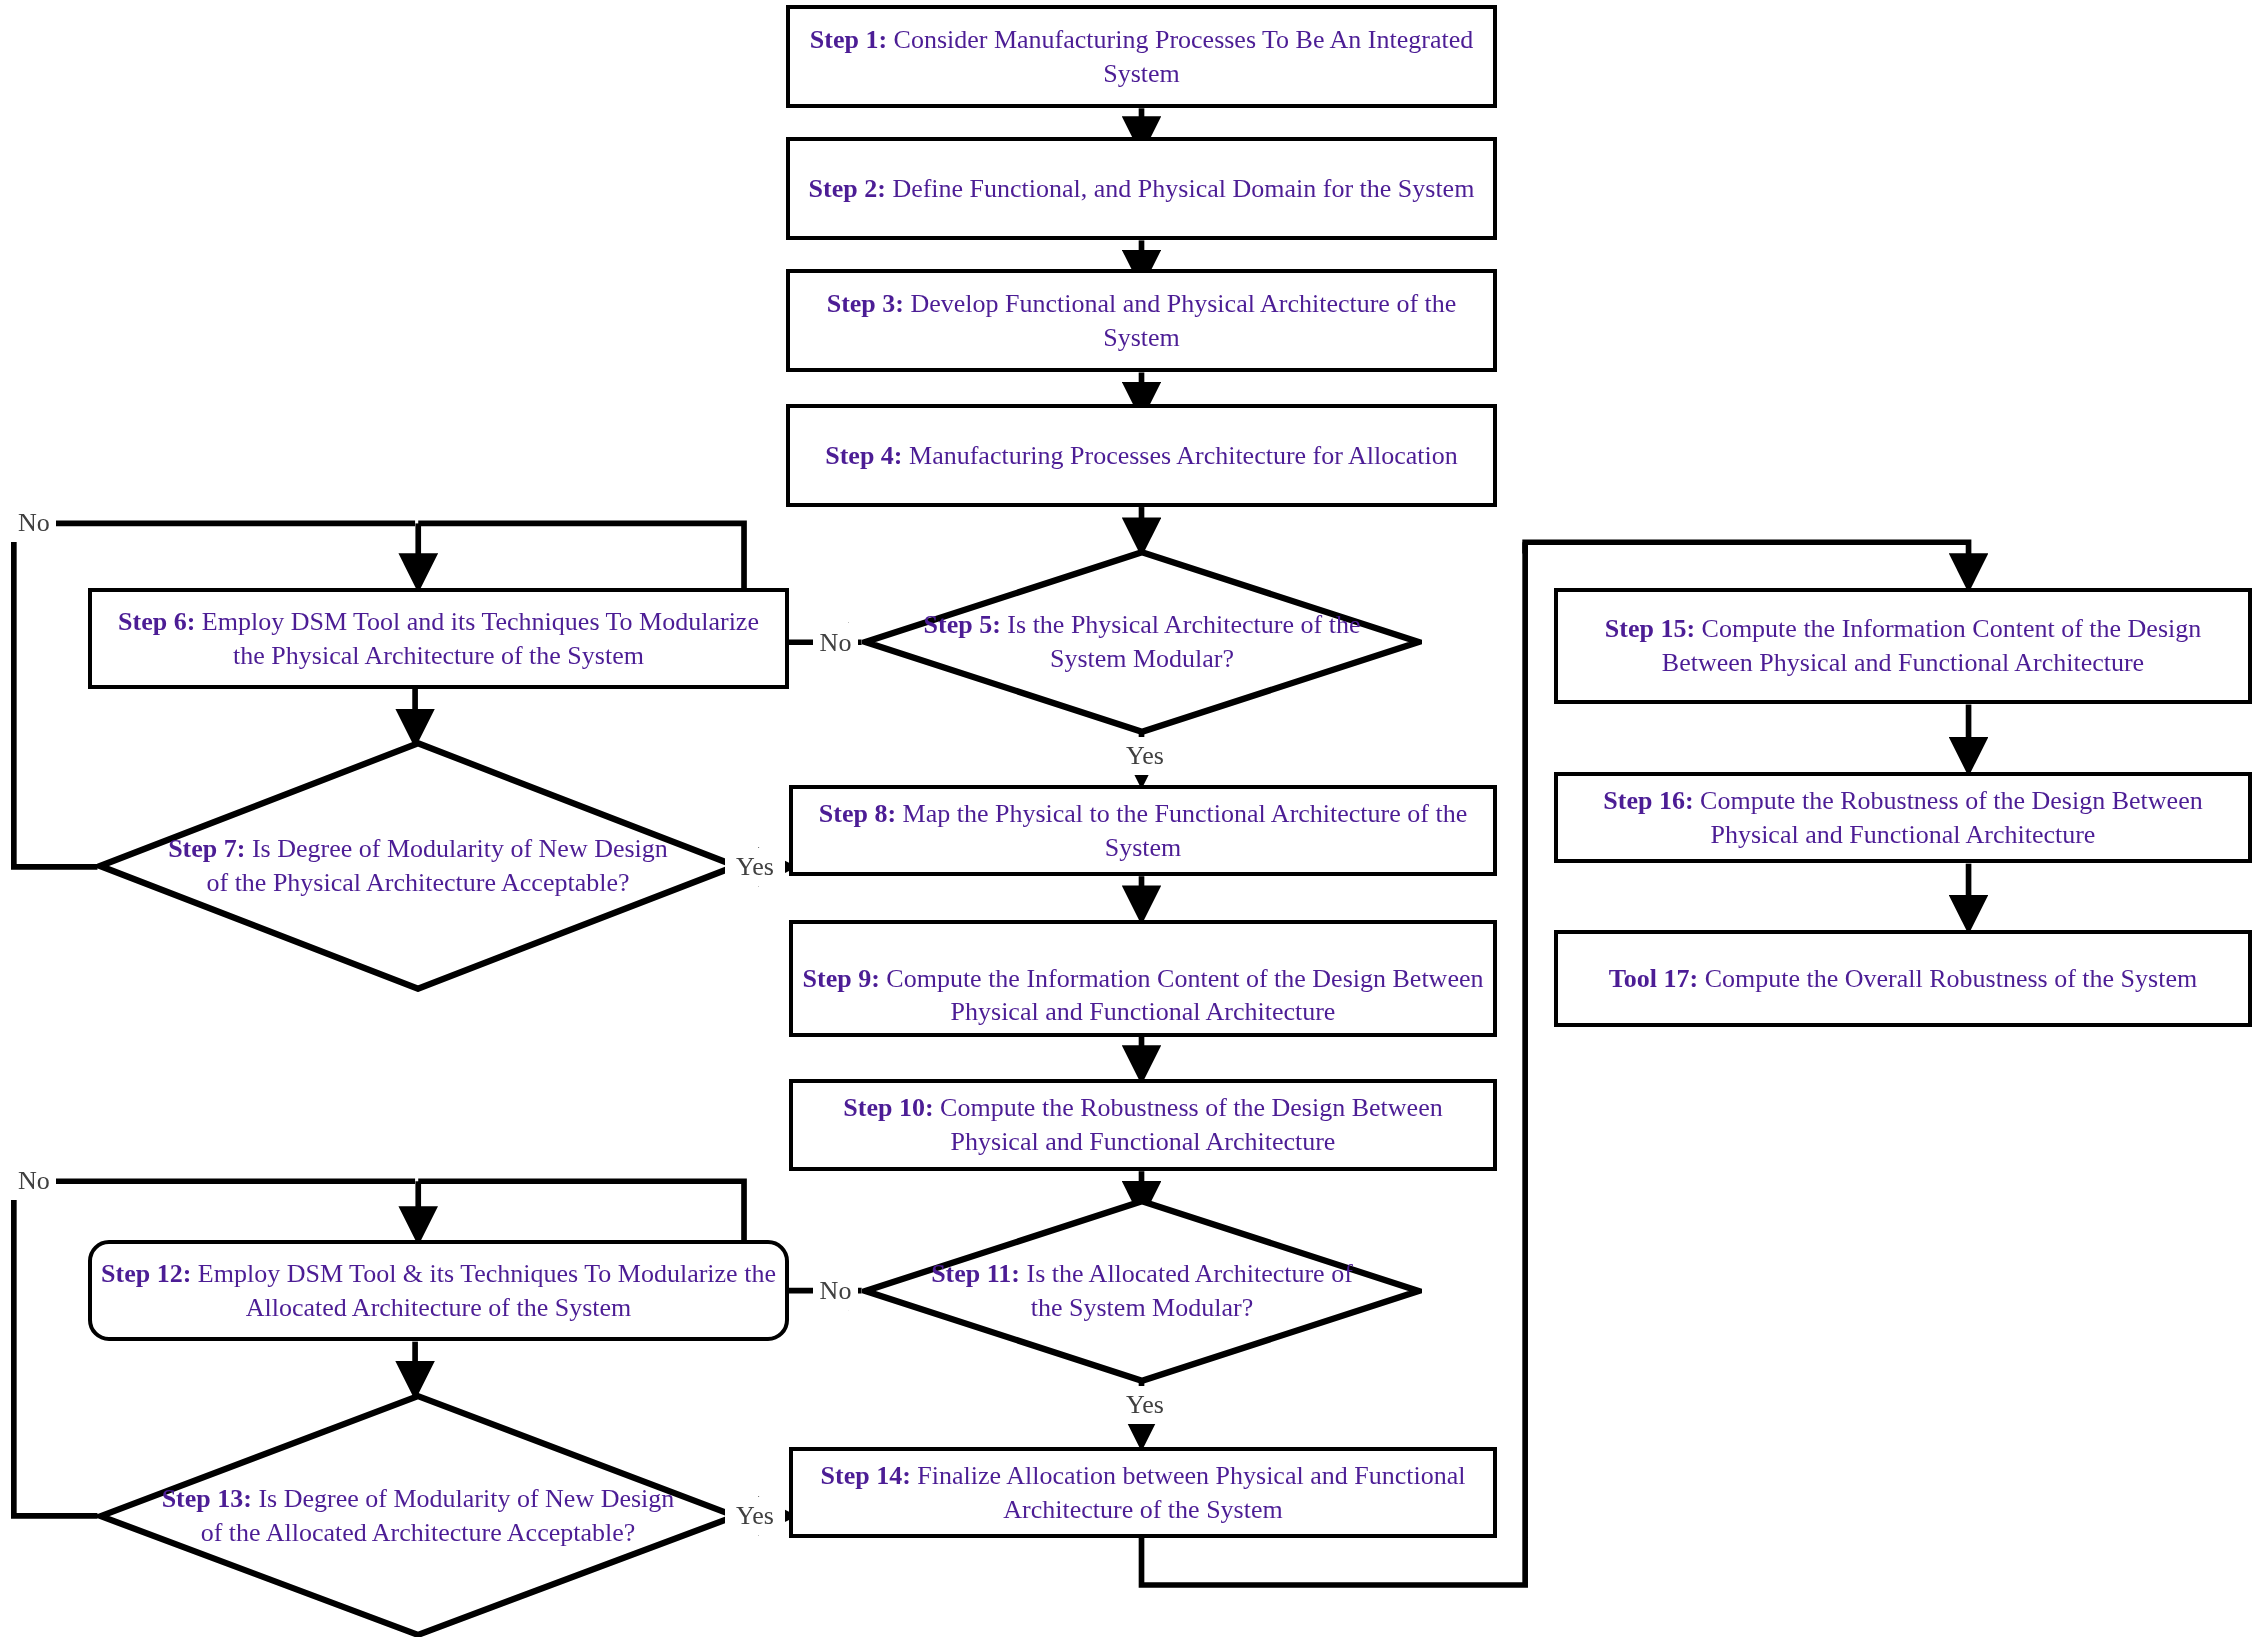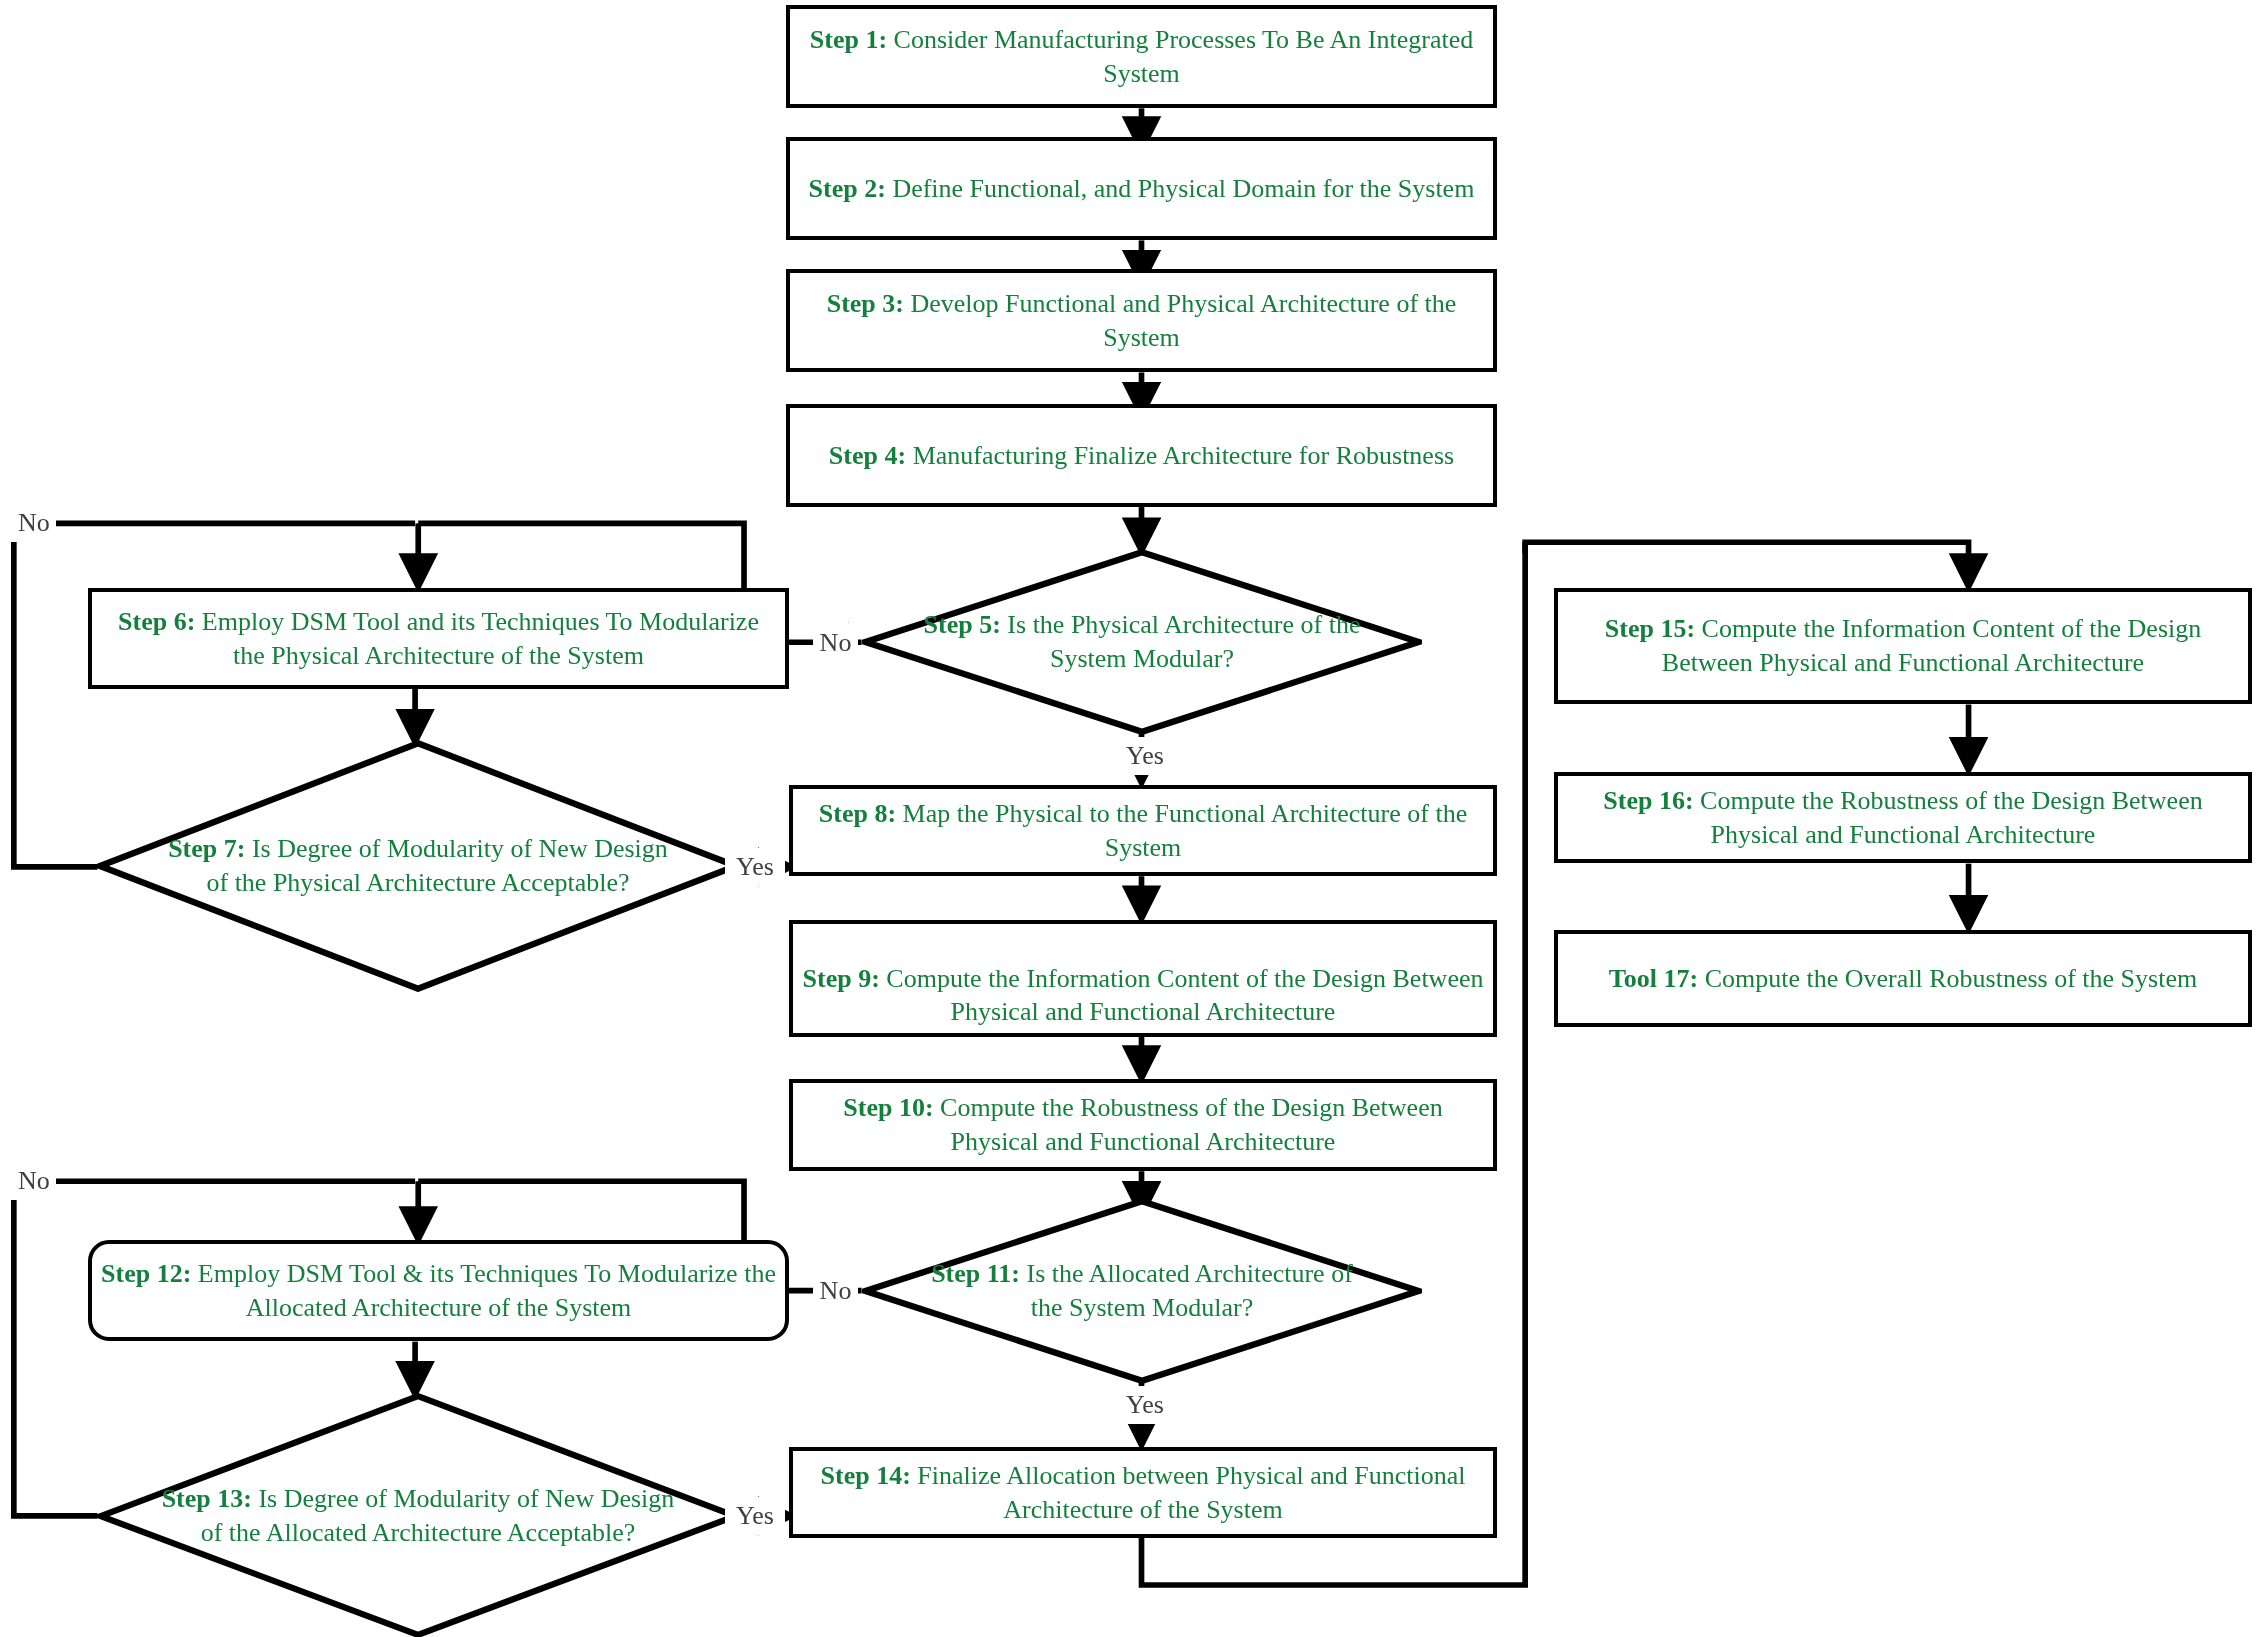--- a/index.html
+++ b/index.html
@@ -1,21 +1,21 @@
 <!DOCTYPE html>
 <html style="font-size:10px"><head>
 <meta charset="utf-8">
 <style>
   html,body{margin:0;padding:0;background:#ffffff;}
   #page{position:relative;width:2261px;height:1638px;background:#ffffff;
         font-family:"Liberation Serif","DejaVu Serif",serif;}
   svg#wires{position:absolute;left:0;top:0;width:2261px;height:1638px;overflow:visible;}
   .node{position:absolute;box-sizing:border-box;background:#ffffff;
         display:flex;align-items:center;justify-content:center;text-align:center;
-        line-height:1.30;color:#15803d;}
+        line-height:1.30;color:#4c1d95;}
   .box{border:4.4px solid #000000;padding:3.8px 8.8px;}
   .dia{background:transparent;border:none;}
   .dia .dtxt{position:relative;z-index:3;width:82%;}
   .label{position:absolute;background:#ffffff;color:#404040;
          display:flex;align-items:center;justify-content:center;
          font-family:"Liberation Serif","DejaVu Serif",serif;}
   b{font-weight:bold;}
   .t{font-size:26px;}
 </style>
 </head>
@@ -70,21 +70,21 @@
       <span>Define Functional, and Physical Domain for the System</span></span>
   </div>
 
   <div class="node box t" style="left:786px;top:269px;width:711px;height:103px;">
     <span><b>Step 3: </b>
       <span>Develop Functional and Physical Architecture of the System</span></span>
   </div>
 
   <div class="node box t" style="left:786px;top:404px;width:711px;height:103px;">
     <span><b>Step 4: </b>
-      <span>Manufacturing Finalize Architecture for Robustness</span></span>
+      <span>Manufacturing Processes Architecture for Allocation</span></span>
   </div>
 
   <div class="node dia t" style="left:862px;top:549px;width:560px;height:186px;">
     <svg viewBox="0 0 890 296" style="position:absolute;left:0;top:0;width:560px;height:186px;">
       <polygon points="445,5 885,148 445,291 5,148" fill="#fff" stroke="#000" stroke-width="10"></polygon>
     </svg>
     <span class="dtxt"><b>Step 5: </b>
       <span>Is the Physical Architecture of the System Modular?</span></span>
   </div>
 

